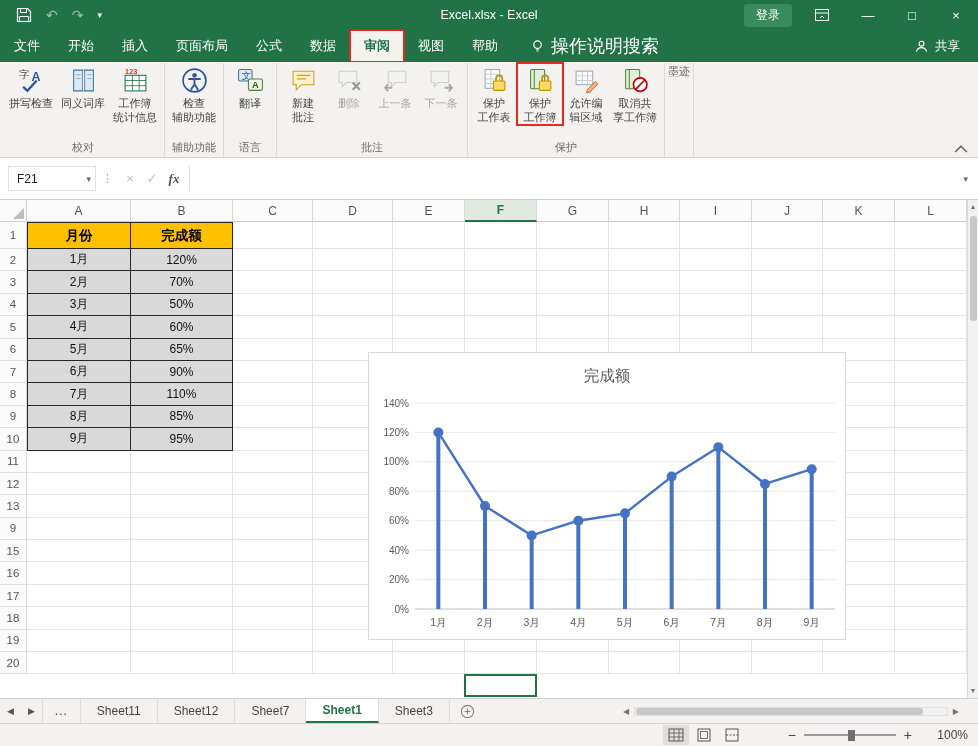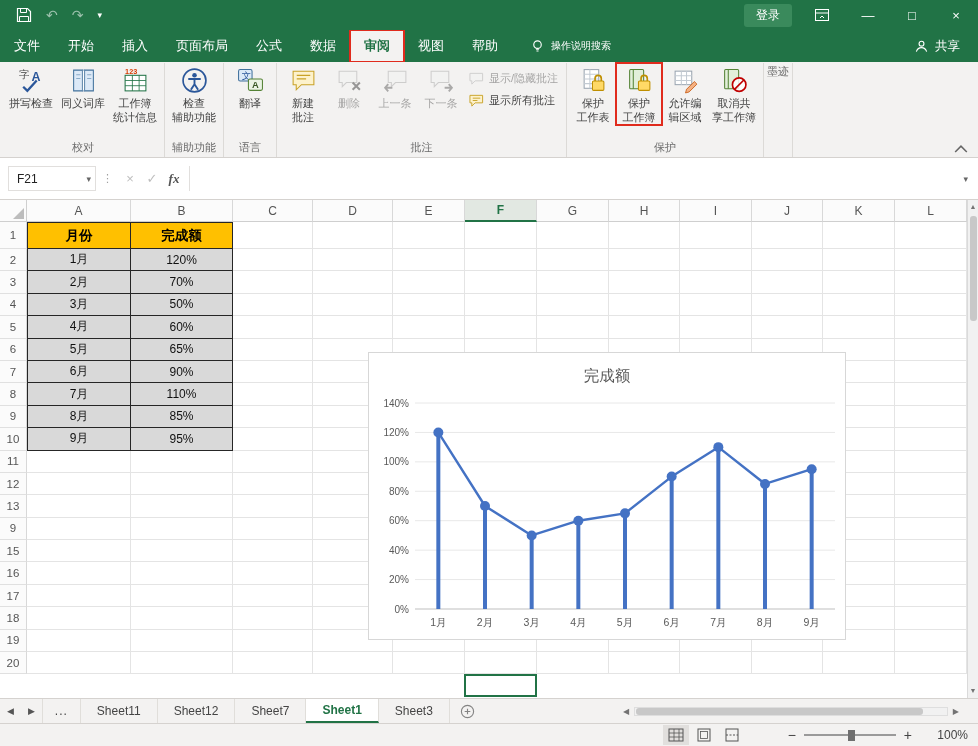--- a/index.html
+++ b/index.html
@@ -17,21 +17,21 @@
   .tb-right { margin-left:auto; display:flex; align-items:center; height:100%; }
   .login-btn { background:#3a8a5c; border-radius:3px; padding:3px 12px; font-size:12px; margin-right:22px; }
   .ribopt { width:18px; height:16px; margin-right:14px; display:inline-flex; }
   .winbtn { width:44px; height:30px; display:flex; align-items:center; justify-content:center; font-size:13px; }
 
   
   .tabrow { flex:0 0 32px; background:#217346; display:flex; align-items:stretch; color:#fff; }
   .rtab { padding:0 14px; display:flex; align-items:center; font-size:13px; }
   .rtab.active { background:#f3f2f1; color:#217346; font-weight:bold; }
   .red-box { outline:2px solid #e02b1d; outline-offset:-1px; }
-  .searchbox { display:flex; align-items:center; gap:6px; margin-left:18px; font-size:10px;font-family:Liberation Serif, serif; }
+  .searchbox { display:flex; align-items:center; gap:6px; margin-left:18px; font-size:18px;font-family:Liberation Serif, serif; }
   .bulb { width:15px; height:15px; display:inline-flex; }
   .share { margin-left:auto; display:flex; align-items:center; gap:6px; padding:0 18px; font-size:12.5px; }
 
   
   .ribbon { flex:0 0 96px; background:#f3f2f1; border-bottom:1px solid #d5d2cf; display:flex; padding:1px 0 0 2px; position:relative; }
   .ribbon-group { display:flex; flex-direction:column; border-right:1px solid #dcdad7; padding:0 3px; }
   .group-buttons { flex:1; display:flex; align-items:flex-start; }
   .ribbon-btn { display:flex; flex-direction:column; align-items:center; padding:4px 4px 1px; min-width:46px; }
   .rb-icon { width:27px; height:27px; display:inline-flex; }
   .rb-icon svg { width:100%; height:100%; }
@@ -123,20 +123,21 @@
       <span class="ticon">
         <svg viewBox="0 0 16 16">
             <path d="M1.5 1.5h10l3 3v10h-13z" fill="none" stroke="#fff" stroke-width="1.2"></path>
             <path d="M4.5 1.5v4h6v-4M3.5 14.5v-5h9v5" fill="none" stroke="#fff" stroke-width="1"></path>
           </svg>
       </span>
       <span class="glyph dim">↶</span>
       <span class="glyph dim">↷</span>
       <span class="glyph" style="font-size:9px">▾</span>
     </div>
+    <div class="tb-title">Excel.xlsx  -  Excel</div>
     <div class="tb-right">
       <span class="login-btn">登录</span>
       <span class="ribopt">
         <svg viewBox="0 0 16 16">
             <rect x="1.5" y="2.5" width="13" height="11" fill="none" stroke="#fff"></rect>
             <path d="M1.5 6h13" stroke="#fff"></path>
             <path d="M6 11l2-2 2 2" fill="none" stroke="#fff"></path>
           </svg>
       </span>
       <span class="winbtn">—</span>
@@ -277,39 +278,20 @@
               <span class="btn-label">上一条</span>
             </div>
             <div class="ribbon-btn disabled">
               <span class="rb-icon">
                 <svg viewBox="0 0 26 26">
                   <path d="M3 4h17v11H10l-4 4v-4H3z" fill="#fdf2cc" stroke="#c9a227"></path>
                   <path d="M16 20h7M20 16.5l3 3.5-3 3.5" fill="none" stroke="#2b579a" stroke-width="1.8"></path>
                 </svg>
               </span>
               <span class="btn-label">下一条</span>
-            </div>
-            <div class="small-col">
-              <div class="small-btn disabled">
-                <span class="sb-icon">
-                  <svg viewBox="0 0 16 16">
-                    <path d="M1 2.5h13.5v8H6.5l-3.5 3.5v-3.5H1z" fill="#fdf2cc" stroke="#c9a227"></path>
-                  </svg>
-                </span>
-                <span>显示/隐藏批注</span>
-              </div>
-              <div class="small-btn">
-                <span class="sb-icon">
-                  <svg viewBox="0 0 16 16">
-                    <path d="M1 2.5h13.5v8H6.5l-3.5 3.5v-3.5H1z" fill="#fdf2cc" stroke="#c9a227"></path>
-                    <path d="M4 5.5h8M4 8h5" stroke="#c9a227"></path>
-                  </svg>
-                </span>
-                <span>显示所有批注</span>
-              </div>
             </div>
           </div>
           <div class="group-label">批注</div>
         </div>
         <div class="ribbon-group">
           <div class="group-buttons">
             <div class="ribbon-btn">
               <span class="rb-icon">
                 <svg viewBox="0 0 26 26">
                   <rect x="4" y="2.5" width="14" height="18" fill="#fff" stroke="#9aa5b1"></rect>

